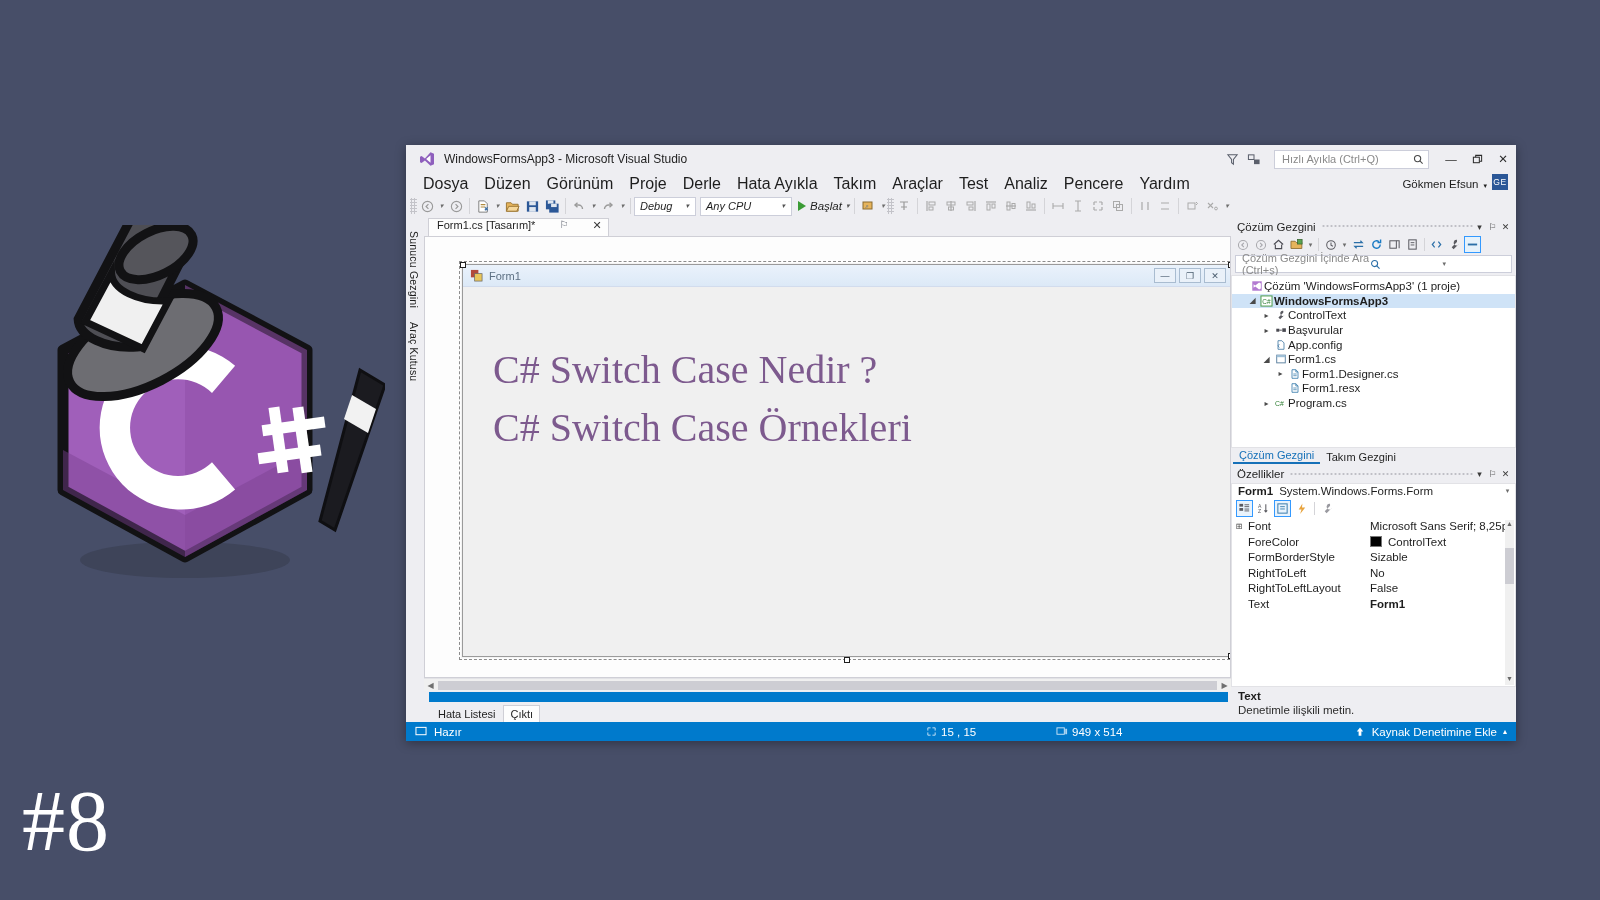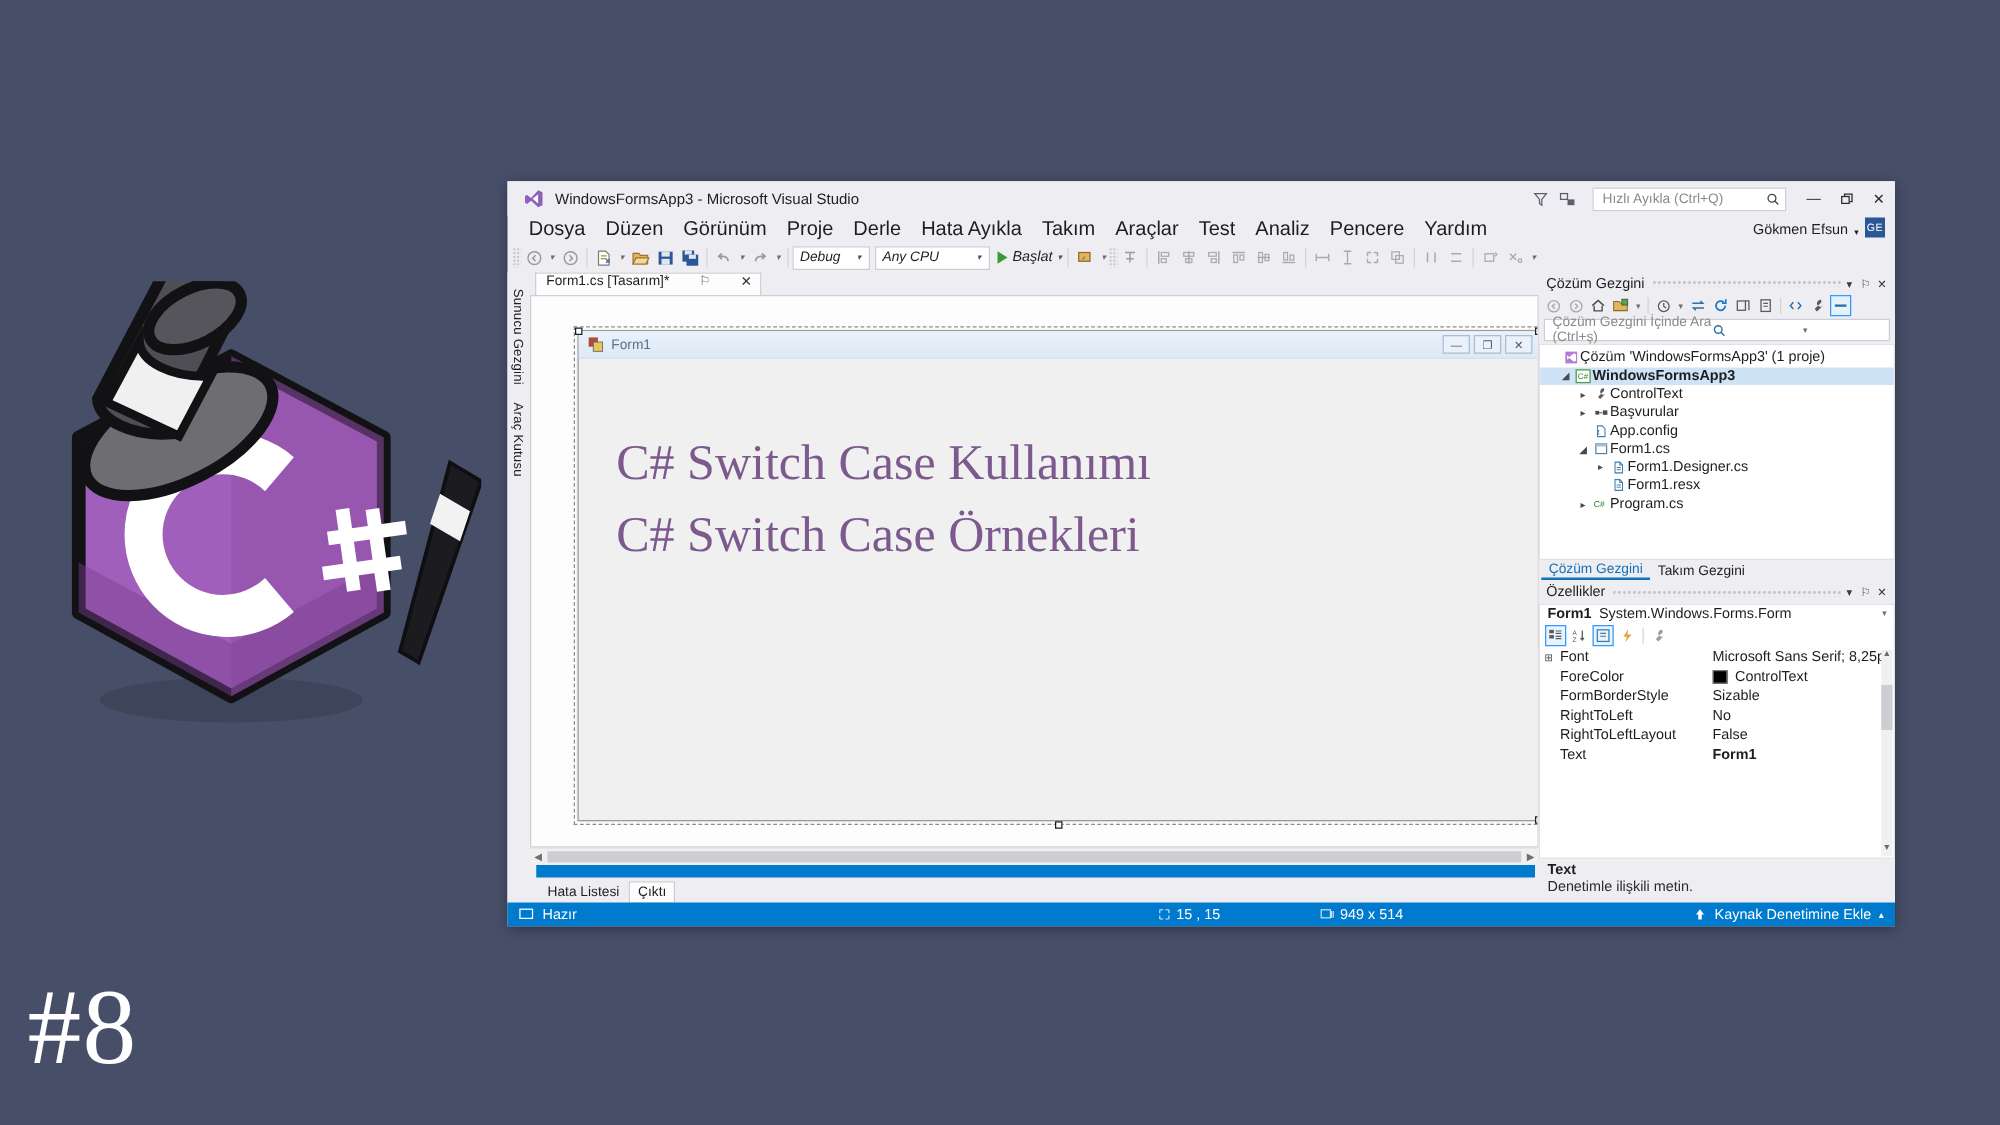--- a/index.html
+++ b/index.html
@@ -495,21 +495,21 @@
               <rect x="5" y="5" width="8" height="8" fill="#e8c55a" stroke="#6a6a6a" stroke-width=".8"></rect>
             </svg>
             <span>Form1</span>
             <div class="wf-btns">
               <div class="wf-btn">—</div>
               <div class="wf-btn">❐</div>
               <div class="wf-btn">✕</div>
             </div>
           </div>
           <div class="wf-labels">
-            <div class="wf-label" style="color: rgb(125, 90, 142);">C# Switch Case Kullanımı</div>
+            <div class="wf-label" style="color: rgb(125, 90, 142);">C# Switch Case Nedir ?</div>
             <div class="wf-label" style="color: rgb(125, 90, 142);">C# Switch Case Örnekleri</div>
           </div>
           <div class="grab" style="left:-3px;top:-3px"></div>
           <div class="grab" style="right:-3px;top:-3px"></div>
           <div class="grab" style="left:50%;bottom:-7px;transform:translateX(-50%)"></div>
           <div class="grab" style="right:-3px;bottom:-3px"></div>
         </div>
       </div>
 
       <div class="h-scroll">

